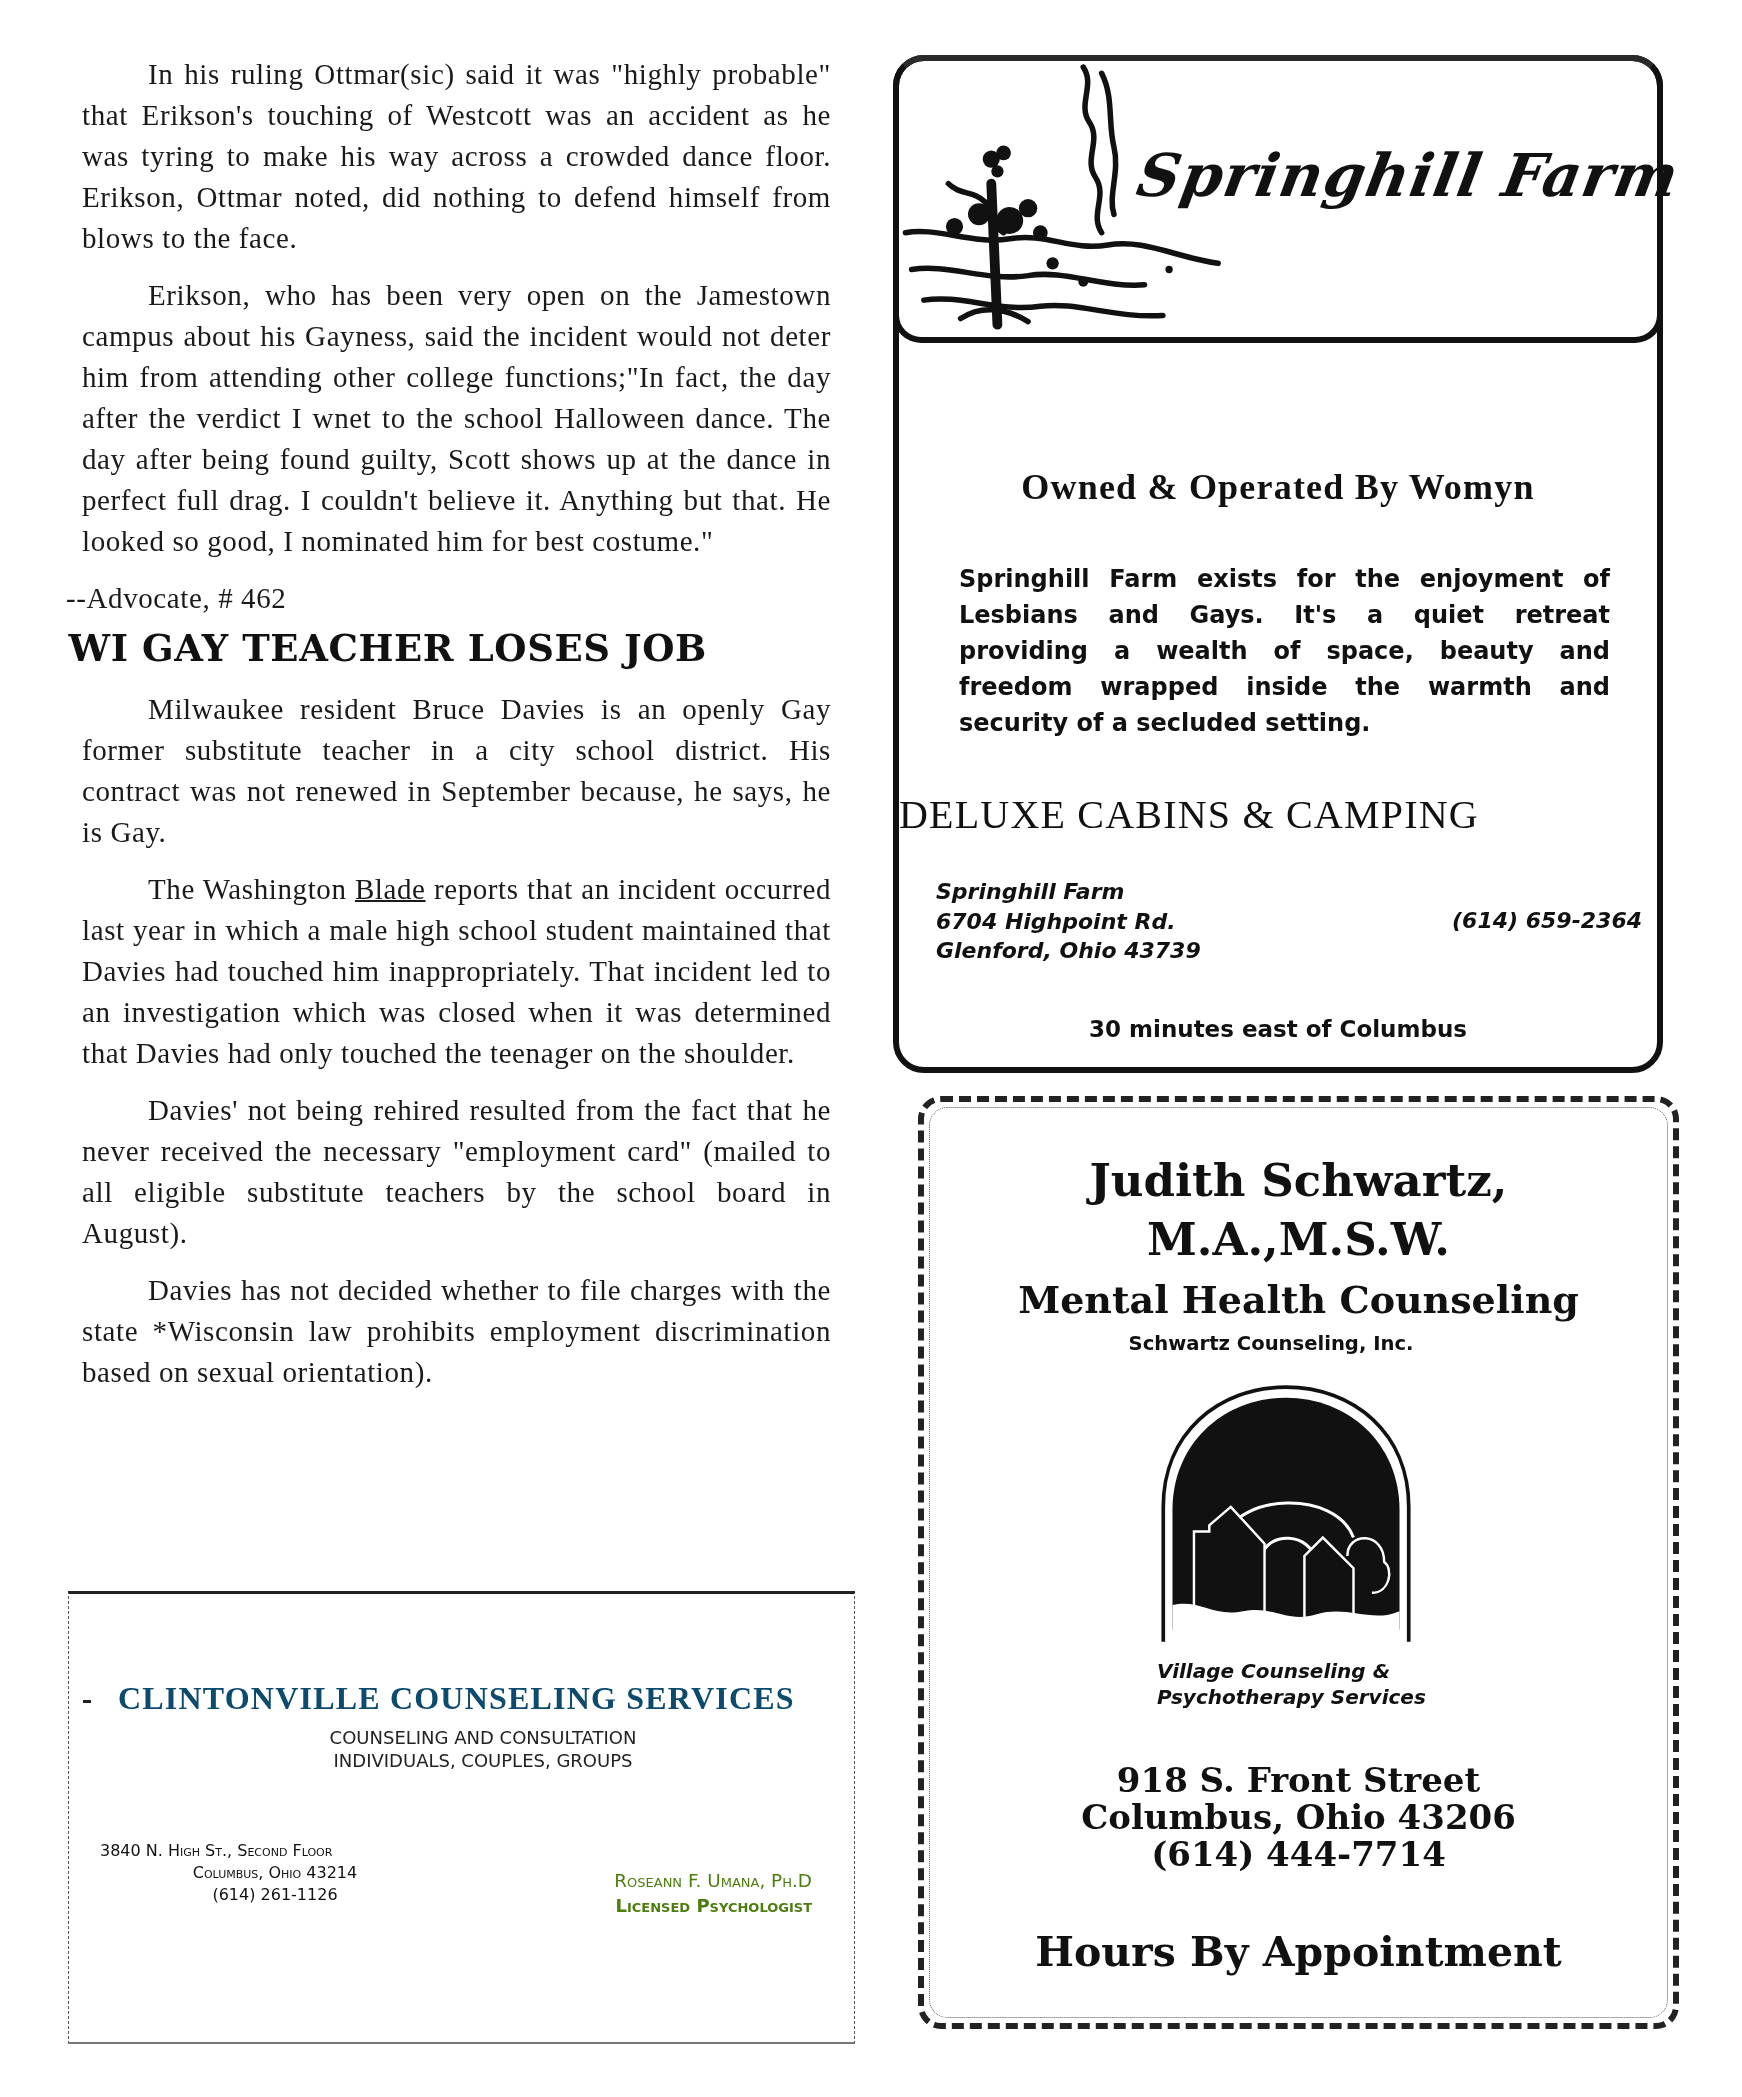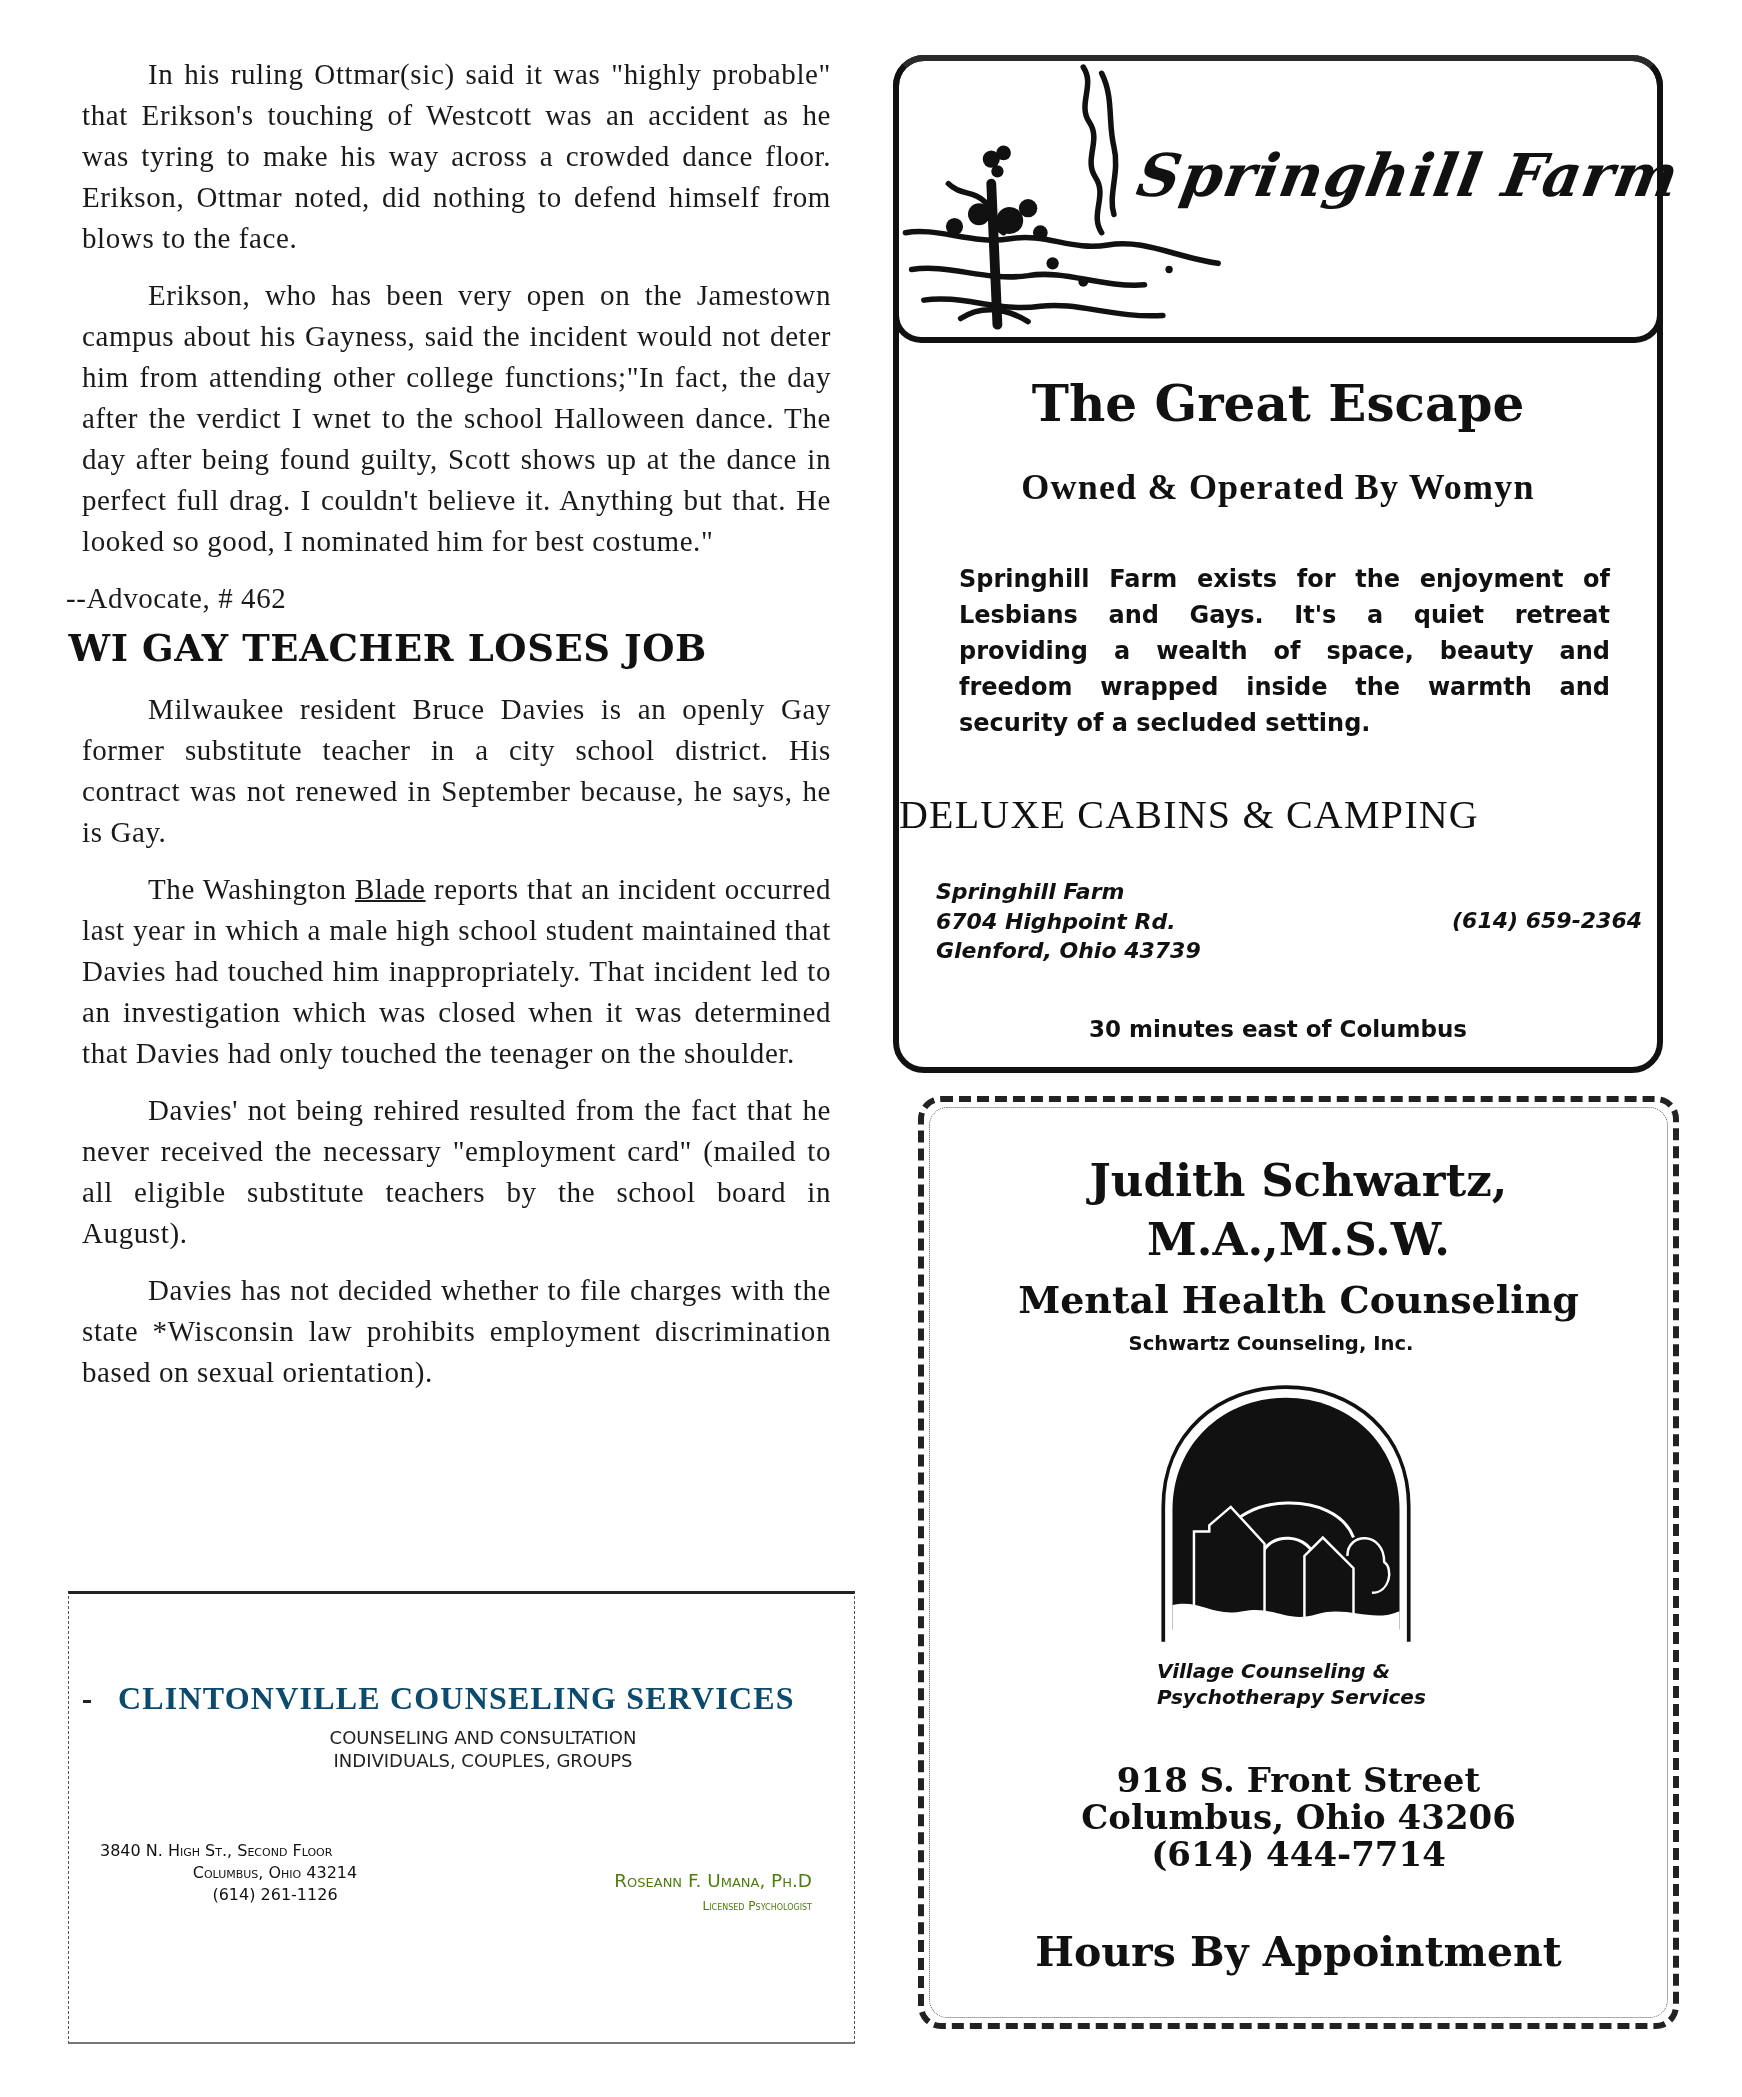--- a/index.html
+++ b/index.html
@@ -43,21 +43,21 @@
     position: absolute; left: 31px; top: 246px; width: 350px; text-align: center;
     font-family: "DejaVu Sans", sans-serif; font-size: 16px; line-height: 22px; font-variant: small-caps;
     color: #111;
   }
   .clinton .addr div:first-child { text-align: left; }
   .clinton .person {
     position: absolute; left: 399px; top: 275px; width: 344px; text-align: right;
     font-family: "DejaVu Sans", sans-serif; font-size: 18.4px; line-height: 24.6px; font-variant: small-caps;
     color: #4d7c0f;
   }
-  .clinton .person .lic { font-size: 12px; }
+  .clinton .person .lic { font-size: 18px; font-weight: bold; }
 
   
   .spring {
     position: absolute; left: 893px; top: 55px; width: 770px; height: 1018px;
     border: 6.1px solid #111; border-radius: 31px; box-sizing: border-box;
   }
   .spring .panel {
     position: absolute; left: -6.1px; top: -6.1px; width: 770px; height: 288px;
     border: 6.1px solid #111; border-radius: 31px 31px 28px 28px; box-sizing: border-box;
     border-top-color: #2a2a2a;
@@ -190,21 +190,20 @@
           <circle cx="210" cy="240" r="15"></circle>
         <circle cx="90" cy="270" r="14"></circle>
           <circle cx="230" cy="280" r="12"></circle>
         <circle cx="250" cy="330" r="10"></circle>
           <circle cx="300" cy="360" r="8"></circle>
           <circle cx="440" cy="340" r="6"></circle>
       </g>
     </svg>
     <div class="logo">Springhill Farm</div>
   </div>
-  <div class="headline2">The Great Escape</div>
   <div class="owned">Owned &amp; Operated By Womyn</div>
   <div class="blurb">Springhill Farm exists for the enjoyment of Lesbians and Gays. It's a quiet retreat providing a wealth of space, beauty and freedom wrapped inside the warmth and security of a secluded setting.</div>
   <div class="deluxe">DELUXE CABINS &amp; CAMPING</div>
   <div class="address">
     <div>Springhill Farm</div>
     <div>6704 Highpoint Rd.</div>
     <div>Glenford, Ohio 43739</div>
   </div>
   <div class="phone">(614) 659-2364</div>
   <div class="distance">30 minutes east of Columbus</div>

